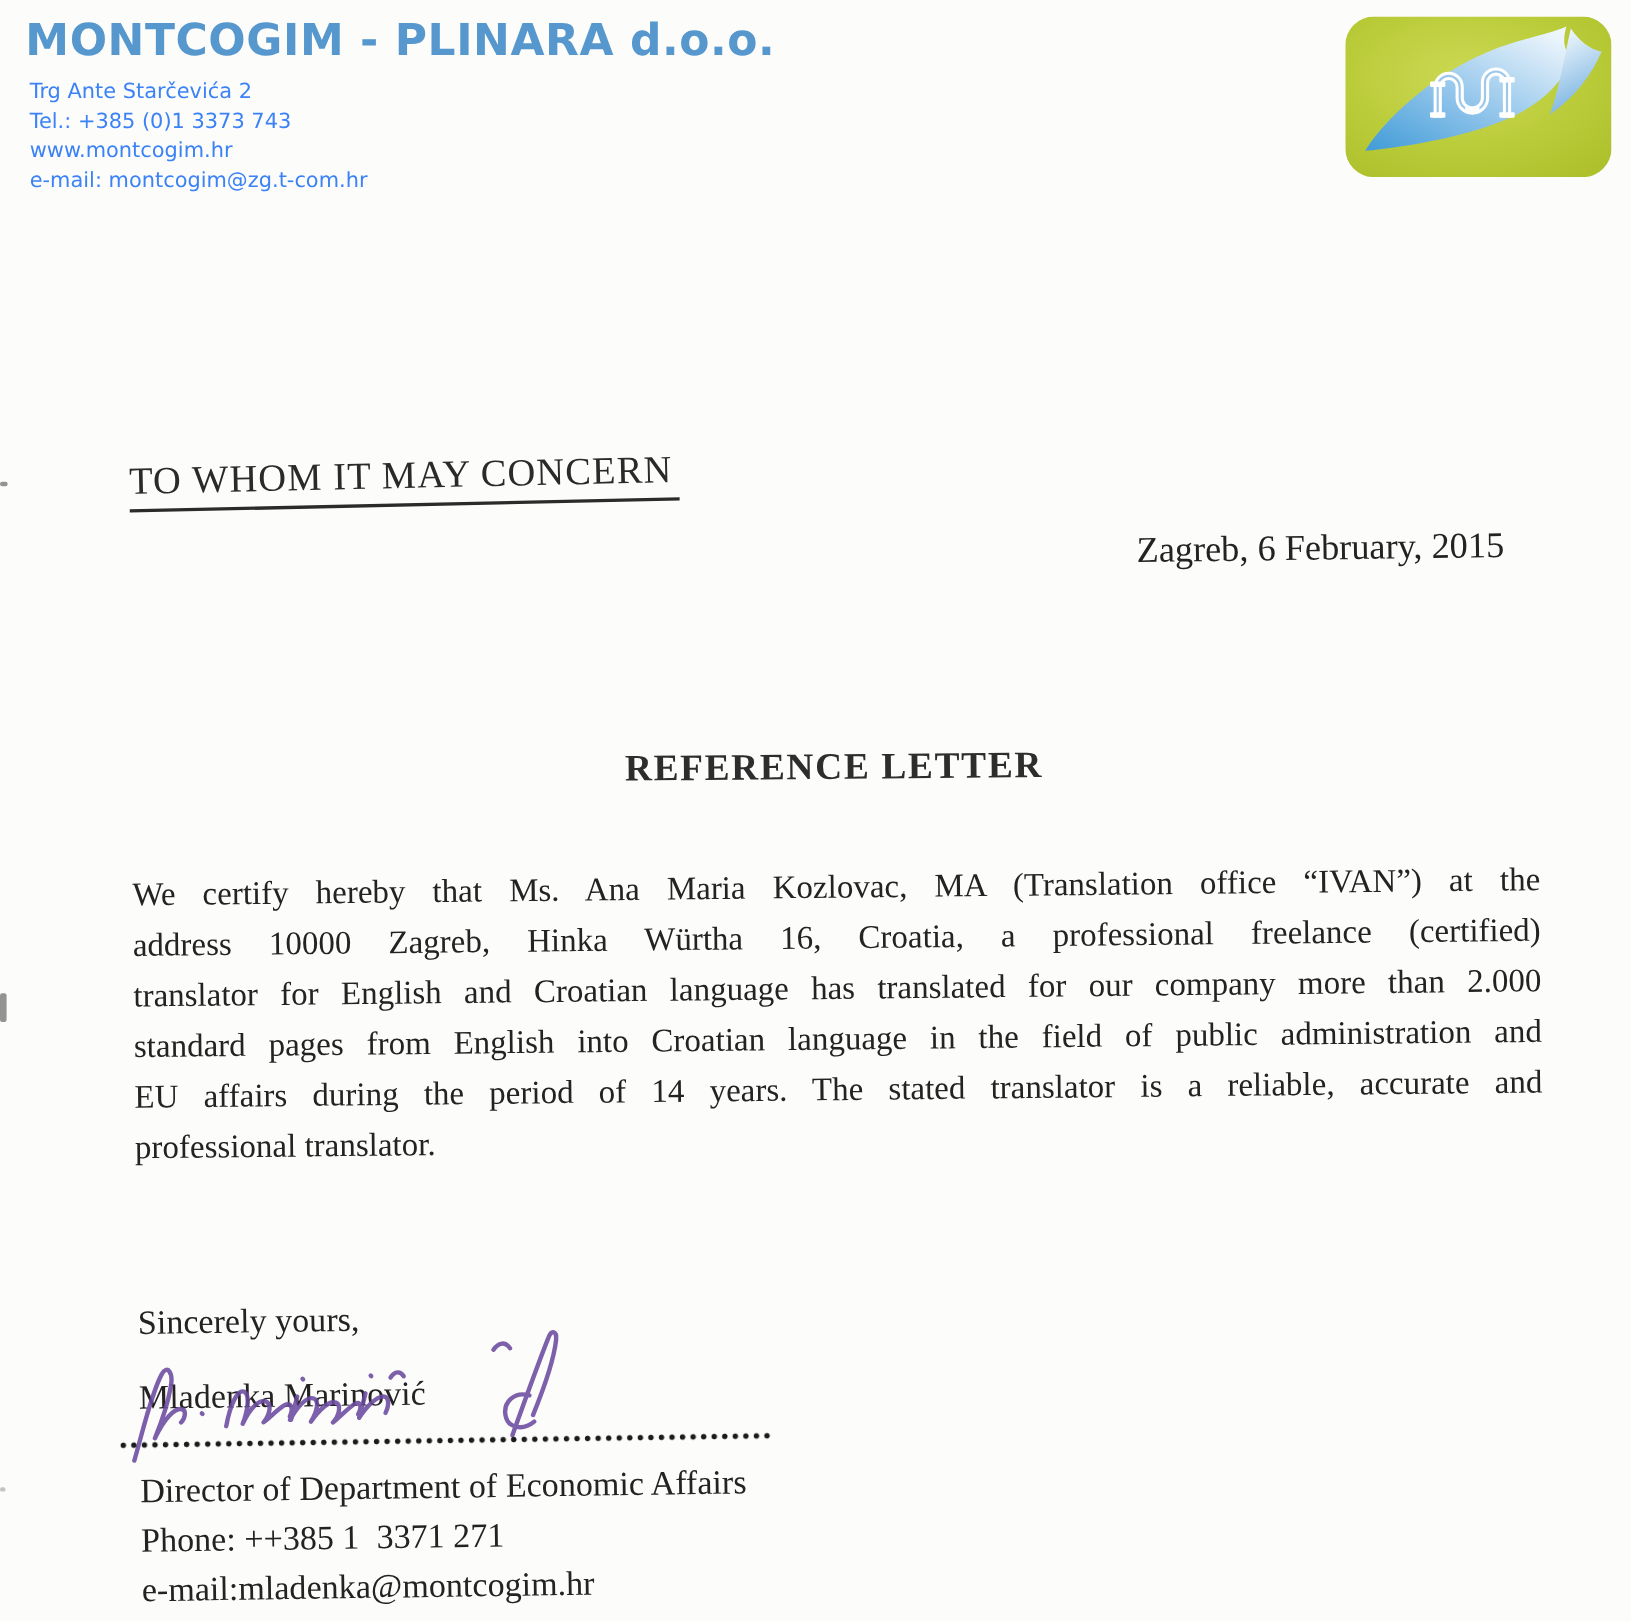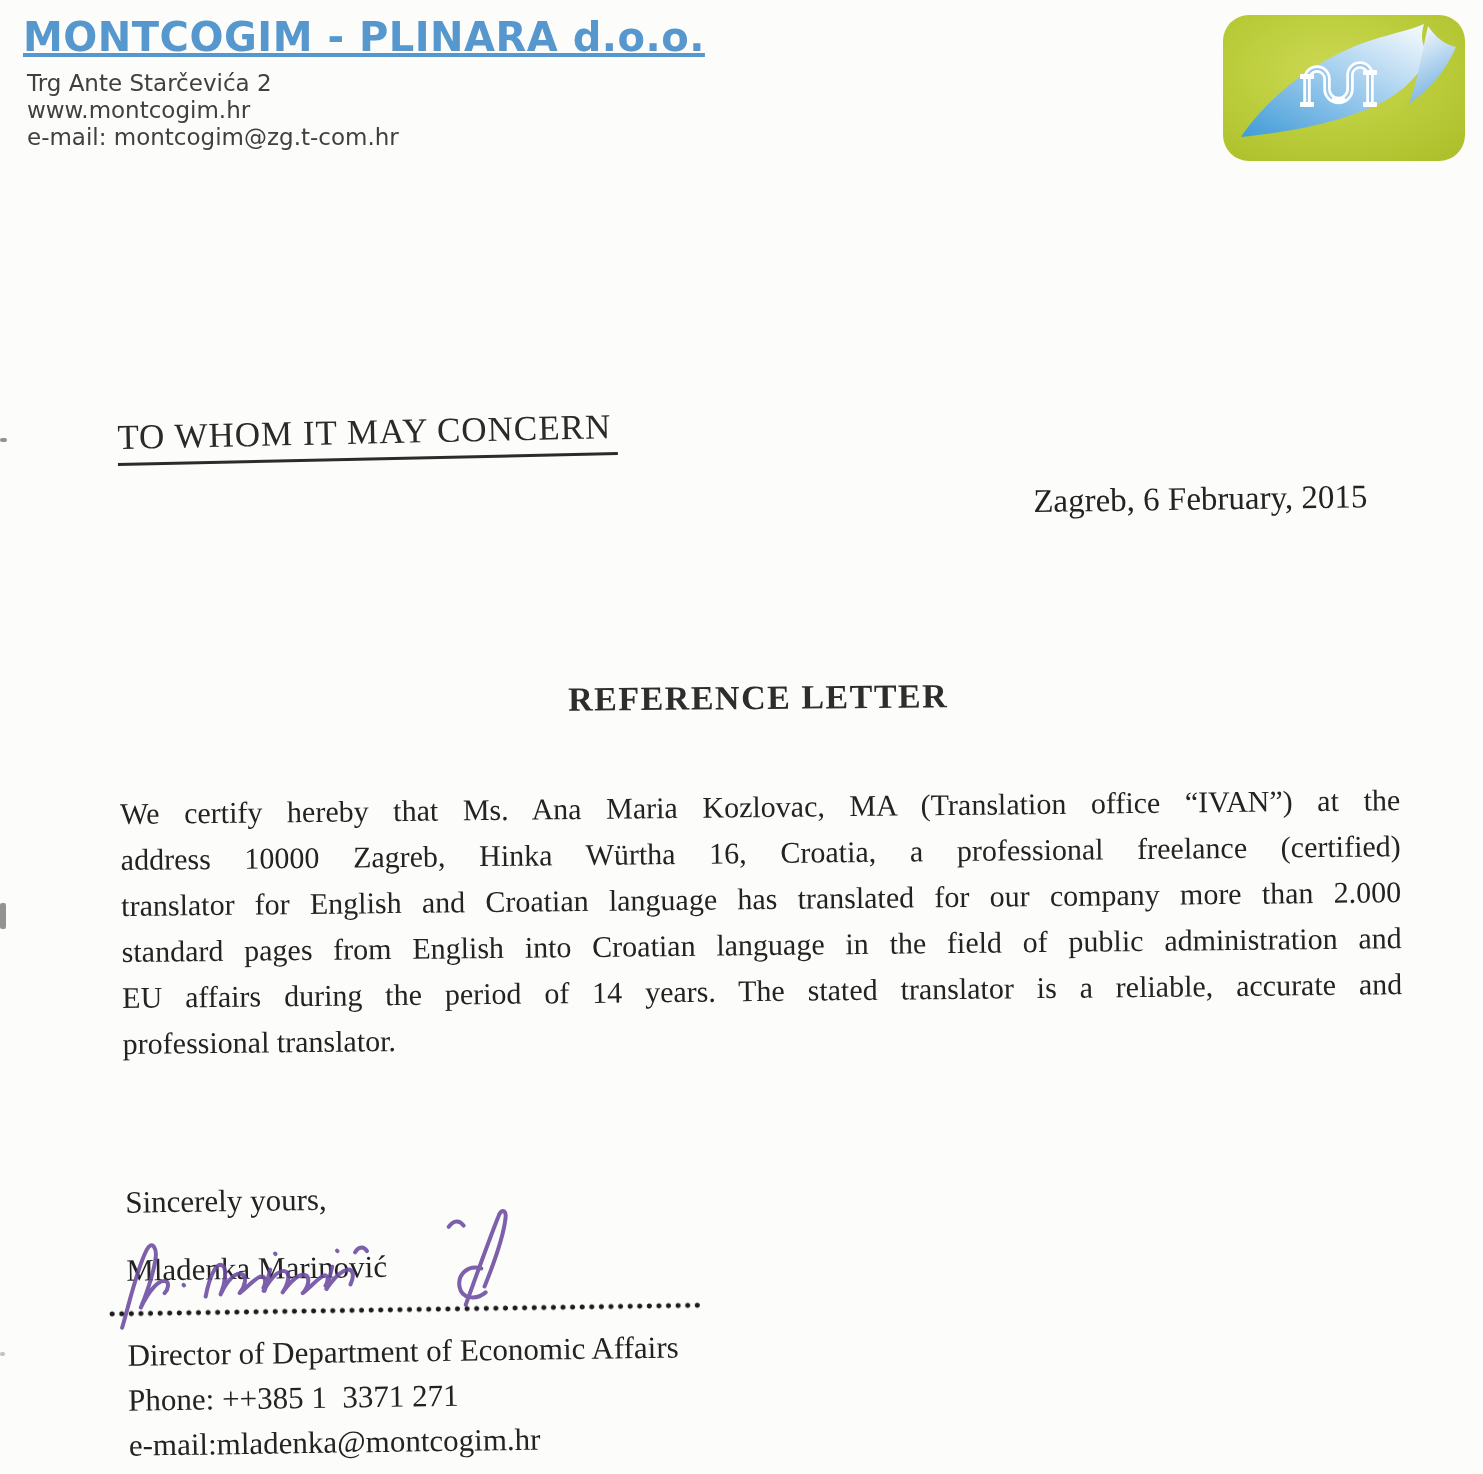--- a/index.html
+++ b/index.html
@@ -3,22 +3,22 @@
 <meta charset="utf-8">
 <style>
   html,body { margin:0; padding:0; background:#e8e8e8; }
   .page {
     position:relative; width:1483px; height:1474px;
     background:#fcfcfa; overflow:hidden;
     font-family:"Liberation Serif", serif; color:#232323;
   }
   
   .letterhead { position:absolute; left:23px; top:14px; font-family:"DejaVu Sans","Liberation Sans",sans-serif; }
-  .company-name { font-size:40px; font-weight:bold; color:#5697cd; letter-spacing:0.5px; white-space:nowrap;text-decoration:underline; }
-  .lh-address { margin-top:10px; margin-left:4px; font-size:23px; line-height:27px; color:#404040; }
+  .company-name { font-size:40px; font-weight:bold; color:#5697cd; letter-spacing:0.5px; white-space:nowrap; }
+  .lh-address { margin-top:10px; margin-left:4px; font-size:19px; line-height:27px; color:#3b82f6; }
   .lh-address div { white-space:pre; }
   
   .logo { position:absolute; left:1223px; top:15px; width:242px; height:146px; }
   
   .salutation {
     position:absolute; left:118px; top:418px;
     font-size:35px; letter-spacing:1px; white-space:nowrap;
     border-bottom:3px solid #2b2b2b; padding:0 6px 5px 0;
     transform:rotate(-1.25deg); transform-origin:left bottom; color:#2a2a2a;
   }
@@ -59,20 +59,21 @@
 </style>
 </head>
 <body>
 
 <div class="page">
 
   <div class="letterhead">
     <div class="company-name">MONTCOGIM - PLINARA d.o.o.</div>
     <div class="lh-address">
         <div>Trg Ante Starčevića 2</div>
+        <div>Tel.: +385 (0)1 3373 743</div>
         <div>www.montcogim.hr</div>
         <div>e-mail: montcogim@zg.t-com.hr</div>
       </div>
   </div>
 
   <svg class="logo" viewBox="0 0 242 146" xmlns="http://www.w3.org/2000/svg">
     <defs>
       <radialGradient id="gBg" cx="45%" cy="38%" r="75%">
         <stop offset="0%" stop-color="#ccd954"></stop>
         <stop offset="62%" stop-color="#b9cb38"></stop>

